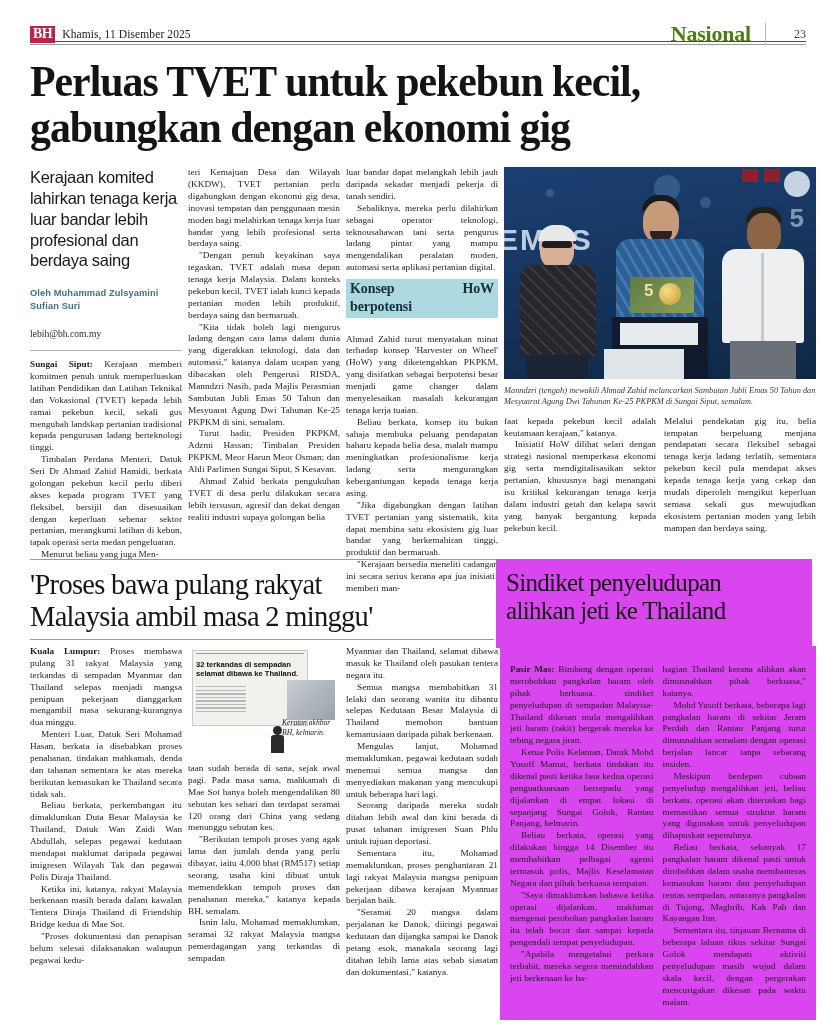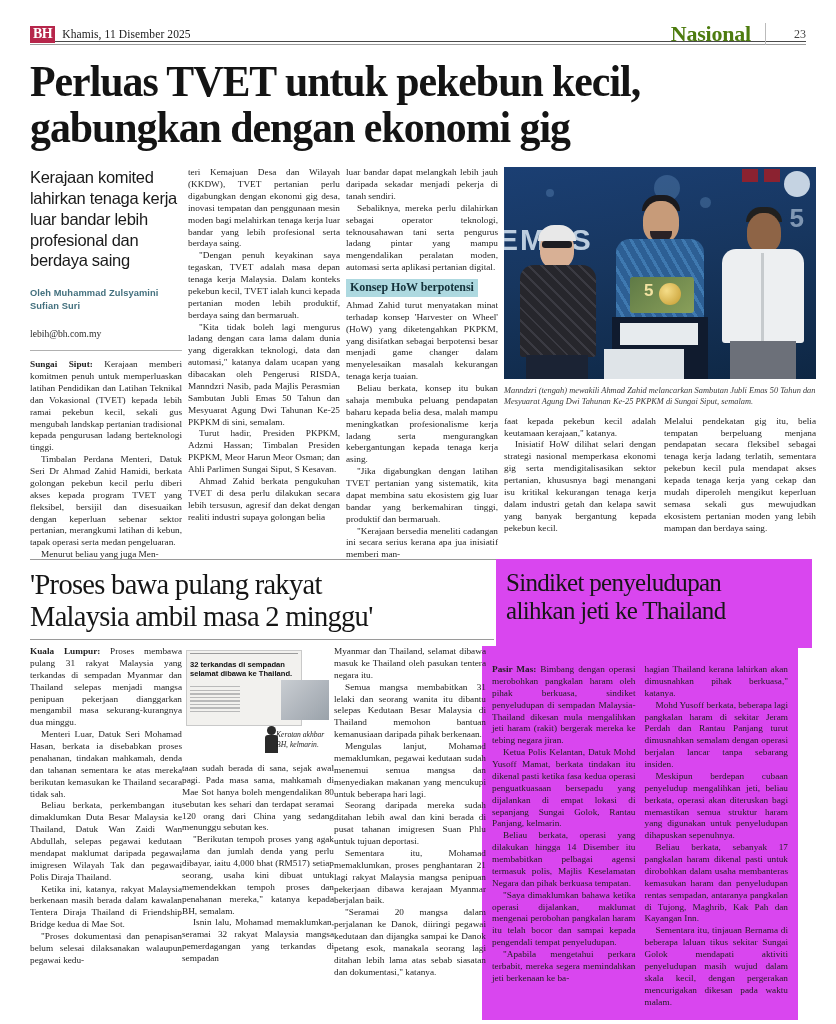--- a/index.html
+++ b/index.html
@@ -65,21 +65,21 @@
     font-size:9.25px; line-height:1.285; text-align:justify;
     color:#1f1f1f; hyphens:auto; -webkit-hyphens:auto;
   }
   .body-txt p { margin:0; text-indent:11px; }
   .body-txt p.noind { text-indent:0; }
   .dateline { font-weight:700; }
 
   .subhead-hl {
     display:inline-block; background:#aed9e0; color:#14313a;
     font-family:"Liberation Serif",serif; font-weight:700;
-    font-size:12px; padding:1px 4px 1.5px 4px; margin:5px 0 3px 0;
+    font-size:14px; padding:1px 4px 1.5px 4px; margin:5px 0 16px 0;
     letter-spacing:-.1px;
   }
 
   
   .photo { width:312px; height:212px; position:relative; overflow:hidden;
     background:linear-gradient(170deg,#1b3f73 0%,#17365f 45%,#0e2744 100%); }
   .ph-bokeh { position:absolute; border-radius:50%; background:rgba(150,200,245,.22); }
   .ph-emas { position:absolute; left:-6px; top:56px; font-family:"Liberation Sans",sans-serif;
     font-weight:700; font-size:30px; color:rgba(225,238,250,.82); letter-spacing:2px; }
   .ph-logo-r { position:absolute; right:6px; top:4px; width:26px; height:26px;
@@ -101,40 +101,40 @@
 
   
   .lower { position:relative; margin-top:10px; }
   .lower-head-row { display:grid; grid-template-columns: 464px 312px; column-gap:6px; }
   .sub-headline {
     font-family:"Liberation Serif",serif; font-weight:400;
     font-size:28.5px; line-height:1.12; letter-spacing:-.7px; color:#161616;
   }
   .sub-headline.b2 { font-size:25px; }
   .lower-rule { border-top:.8px solid #9a9a9a; margin:6px 0 8px 0; }
-  .lower-grid { display:grid; grid-template-columns:152px 152px 152px 312px; }
+  .lower-grid { display:grid; grid-template-columns:152px 152px 152px 312px; column-gap:6px; }
 
   .right-panel {
     background:#d946ef; padding:10px 10px 12px 10px; margin-left:-4px;
   }
   .right-cols { display:grid; grid-template-columns:1fr 1fr; column-gap:9px; margin-top:16px; }
 
   
   .clip { width:152px; height:110px; position:relative; background:#fff;
           margin-bottom:7px; overflow:hidden; }
   .clip-inner { position:absolute; left:4px; top:4px; width:116px; height:76px;
     background:#f2f1ee; border:.5px solid #c9c9c9; }
   .clip-hl { position:absolute; left:8px; top:14px; width:104px;
     font-family:"Liberation Sans",sans-serif; font-weight:700; font-size:7.6px;
     line-height:1.22; color:#111; }
   .clip-lines { position:absolute; left:8px; top:40px; width:50px; }
   .clip-lines i { display:block; height:1.4px; background:#b9b9b9; margin-bottom:2.2px; }
   .clip-photo { position:absolute; right:5px; top:34px; width:48px; height:40px;
     background:linear-gradient(135deg,#c9cdd2,#9aa2aa); }
-  .clip-caption { position:absolute; right:4px; bottom:6px; width:54px;
+  .clip-caption { position:absolute; right:4px; bottom:18px; width:54px;
     font-family:"Liberation Serif",serif; font-style:italic; font-size:7.6px;
     line-height:1.3; color:#222; }
   .clip-fig { position:absolute; right:56px; bottom:2px; width:13px; height:28px; }
 </style>
 </head>
 <body>
 
 <div class="page">
 
   <div class="masthead">
@@ -320,21 +320,21 @@
       <div class="right-panel" style="margin-top:0;padding-top:2px;">
         <div class="right-cols">
           <div class="body-txt">
             <p class="noind"><b class="dateline">Pasir Mas:</b><span> Bimbang dengan operasi merobohkan pangkalan haram oleh pihak berkuasa, sindiket penyeludupan di sempadan Malaysia-Thailand dikesan mula mengalihkan jeti haram (rakit) bergerak mereka ke tebing negara jiran.</span></p>
             <p>Ketua Polis Kelantan, Datuk Mohd Yusoff Mamat, berkata tindakan itu dikenal pasti ketika fasa kedua operasi penguatkuasaan bersepadu yang dijalankan di empat lokasi di sepanjang Sungai Golok, Rantau Panjang, kelmarin.</p>
             <p>Beliau berkata, operasi yang dilakukan hingga 14 Disember itu membabitkan pelbagai agensi termasuk polis, Majlis Keselamatan Negara dan pihak berkuasa tempatan.</p>
             <p>"Saya dimaklumkan bahawa ketika operasi dijalankan, maklumat mengenai perobohan pangkalan haram itu telah bocor dan sampai kepada pengendali tempat penyeludupan.</p>
             <p>"Apabila mengetahui perkara terbabit, mereka segera memindahkan jeti berkenaan ke ba-</p>
           </div>
           <div class="body-txt">
-            <p class="noind">hagian Thailand kerana lahirkan akan dimusnahkan pihak berkuasa," katanya.</p>
+            <p class="noind">hagian Thailand kerana alihkan akan dimusnahkan pihak berkuasa," katanya.</p>
             <p>Mohd Yusoff berkata, beberapa lagi pangkalan haram di sekitar Jeram Perdah dan Rantau Panjang turut dimusnahkan semalam dengan operasi berjalan lancar tanpa sebarang insiden.</p>
             <p>Meskipun berdepan cubaan penyeludup mengalihkan jeti, beliau berkata, operasi akan diteruskan bagi memastikan semua struktur haram yang digunakan untuk penyeludupan dihapuskan sepenuhnya.</p>
             <p>Beliau berkata, sebanyak 17 pangkalan haram dikenal pasti untuk dirobohkan dalam usaha membanteras kemasukan haram dan penyeludupan rentas sempadan, antaranya pangkalan di Tujong, Maghrib, Kak Pah dan Kayangan Inn.</p>
             <p>Sementara itu, tinjauan Bernama di beberapa laluan tikus sekitar Sungai Golok mendapati aktiviti penyeludupan masih wujud dalam skala kecil, dengan pergerakan mencurigakan dikesan pada waktu malam.</p>
           </div>
         </div>
       </div>
     </div>
   </div>
 

